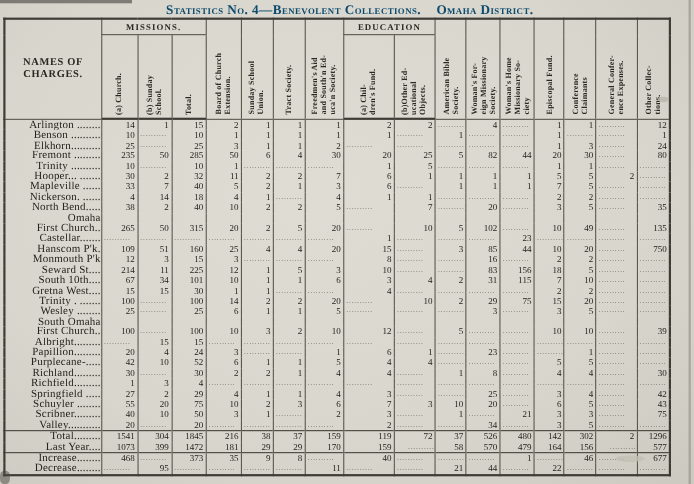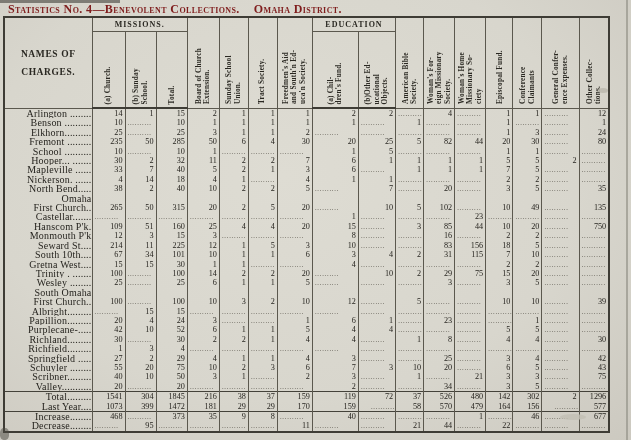--- a/index.html
+++ b/index.html
@@ -16,21 +16,21 @@
   .grunge{position:absolute;pointer-events:none;}
   .g1{left:0;top:0;width:120px;height:3px;background:#35332e;opacity:.55;}
   .g2{left:0;top:428px;width:9px;height:12px;background:#4a483f;opacity:.5;border-radius:40%;}
   .g3{left:626px;top:0;width:2px;height:440px;background:#96948a;opacity:.7;}
   .g4{left:598px;top:88px;width:10px;height:5px;background:#b9b6ab;opacity:.8;border-radius:50%;}
   .g5{left:560px;top:414px;width:26px;height:6px;background:#c2bfb4;opacity:.8;border-radius:50%;}
 
   .title{
     position:absolute;left:8px;top:2px;width:620px;
     font-weight:bold;font-size:12px;letter-spacing:.4px;
-    font-variant:small-caps;color:#7f1d1d;white-space:nowrap;
+    font-variant:small-caps;color:#0c4a6e;white-space:nowrap;text-align:center;
   }
   .title .gap{display:inline-block;width:14px;}
 
   table{
     position:absolute;left:3px;top:16px;
     border-collapse:collapse;table-layout:fixed;
     border:2px solid #3e3c35;
     background:transparent;
   }
   col.c-name{width:88px;}
@@ -38,21 +38,21 @@
     border-left:1px solid #5b584e;
     padding:0;overflow:hidden;
     font-size:8px;line-height:9.4px;height:9.4px;
     white-space:nowrap;
   }
   thead th{
     font-weight:bold;color:#2a2822;
     border-bottom:1px solid #5b584e;
   }
   th.corner{
-    font-size:9.5px;letter-spacing:.6px;line-height:18px;
+    font-size:9.5px;letter-spacing:.6px;line-height:11px;
     vertical-align:middle;
     white-space:normal;padding:8px 4px;
   }
   th.ghead{
     font-size:8px;height:13px;letter-spacing:1px;
     text-align:center;vertical-align:middle;
   }
   th.vh{
     writing-mode:vertical-rl;transform:rotate(180deg);
     font-size:7.3px;line-height:1.12;letter-spacing:.2px;
@@ -216,21 +216,21 @@
         <td class="num">25</td>
         <td class="num">5</td>
         <td class="num">82</td>
         <td class="num">44</td>
         <td class="num">20</td>
         <td class="num">30</td>
         <td class="dots">..........</td>
         <td class="num">80</td>
       </tr>
       <tr>
-        <td class="name">School ..........</td>
+        <td class="name">Trinity ..........</td>
         <td class="num">10</td>
         <td class="dots">..........</td>
         <td class="num">10</td>
         <td class="num">1</td>
         <td class="dots">..........</td>
         <td class="dots">..........</td>
         <td class="dots">..........</td>
         <td class="num">1</td>
         <td class="num">5</td>
         <td class="dots">..........</td>

